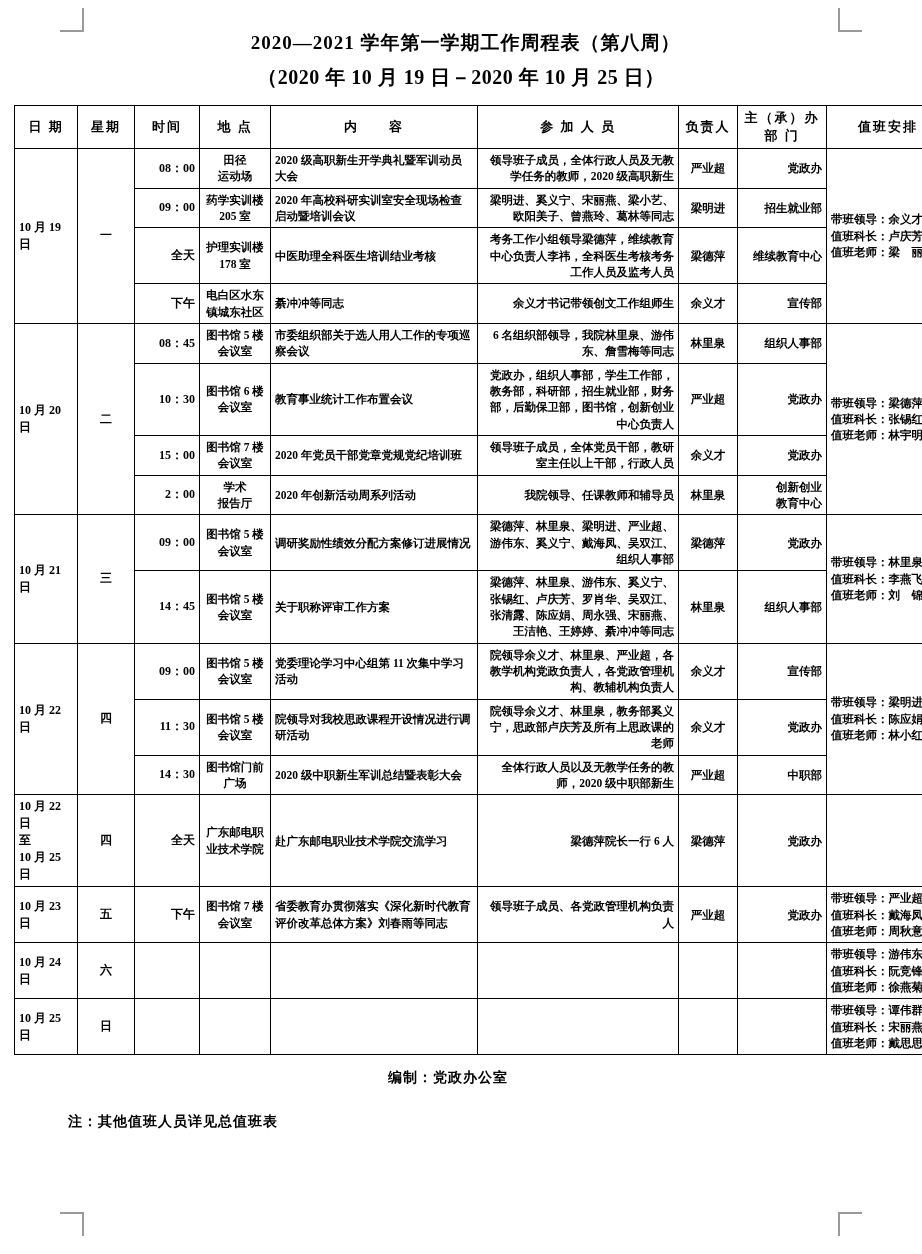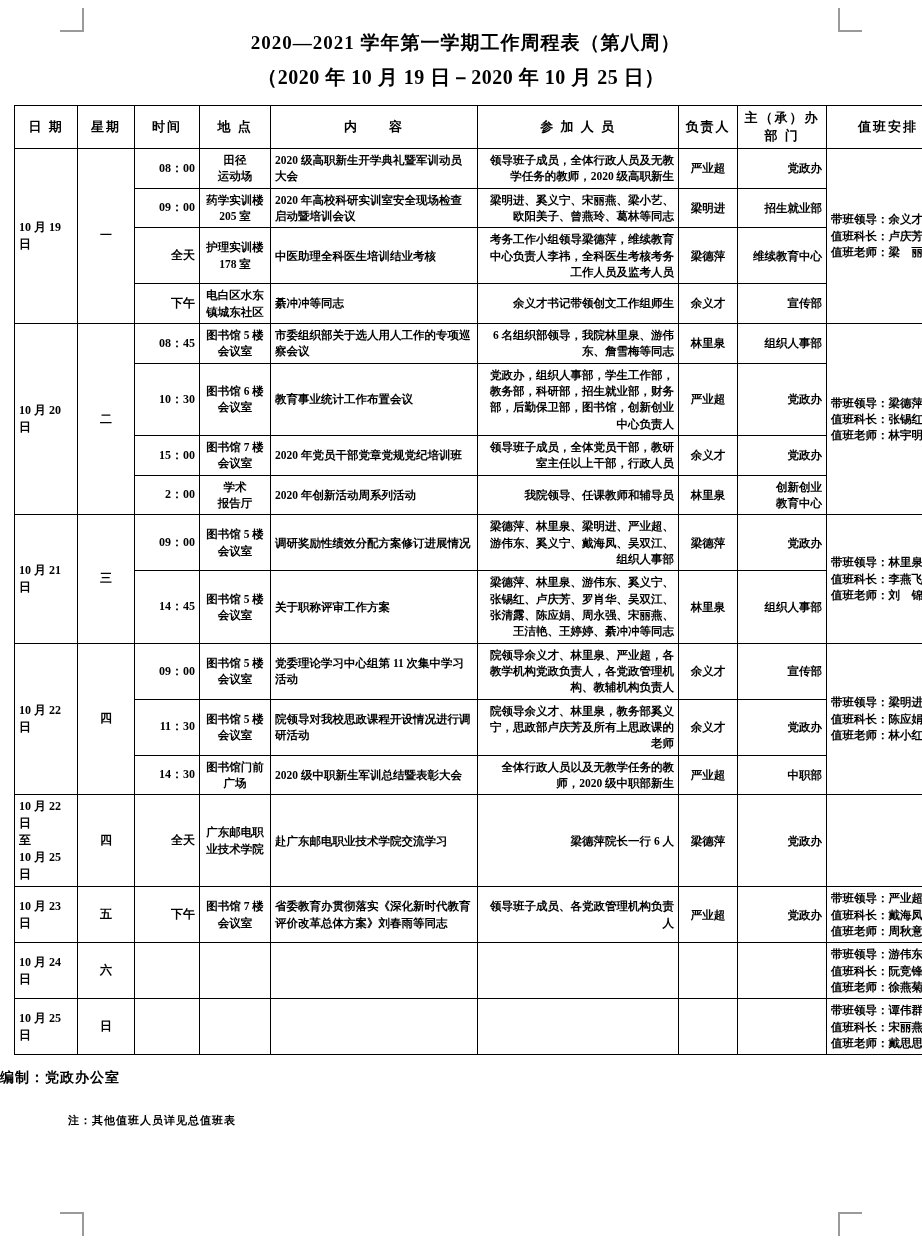--- a/index.html
+++ b/index.html
@@ -83,28 +83,28 @@
   .c-dept   { width: 84px;  text-align: right; }
   .c-duty   { width: 118px; text-align: left; }
 
   .duty-cell { padding-left: 8px; }
   .duty-line { white-space: nowrap; }
 
   .empty-cell { color: #000; }
 
   
   .footer-compiler {
-    text-align: left;
+    text-align: center;
     font-size: 14px;
     font-weight: bold;
     margin: 14px 26px 0 0;
     letter-spacing: 1px;
   }
   .footer-note {
-    font-size: 11px;
+    font-size: 14px;
     font-weight: bold;
     margin: 26px 4px 0 68px;
     letter-spacing: 1px;
   }
 </style>
 </head>
 <body>
 
 <div class="crop tl"></div>
 <div class="crop tr"></div>

